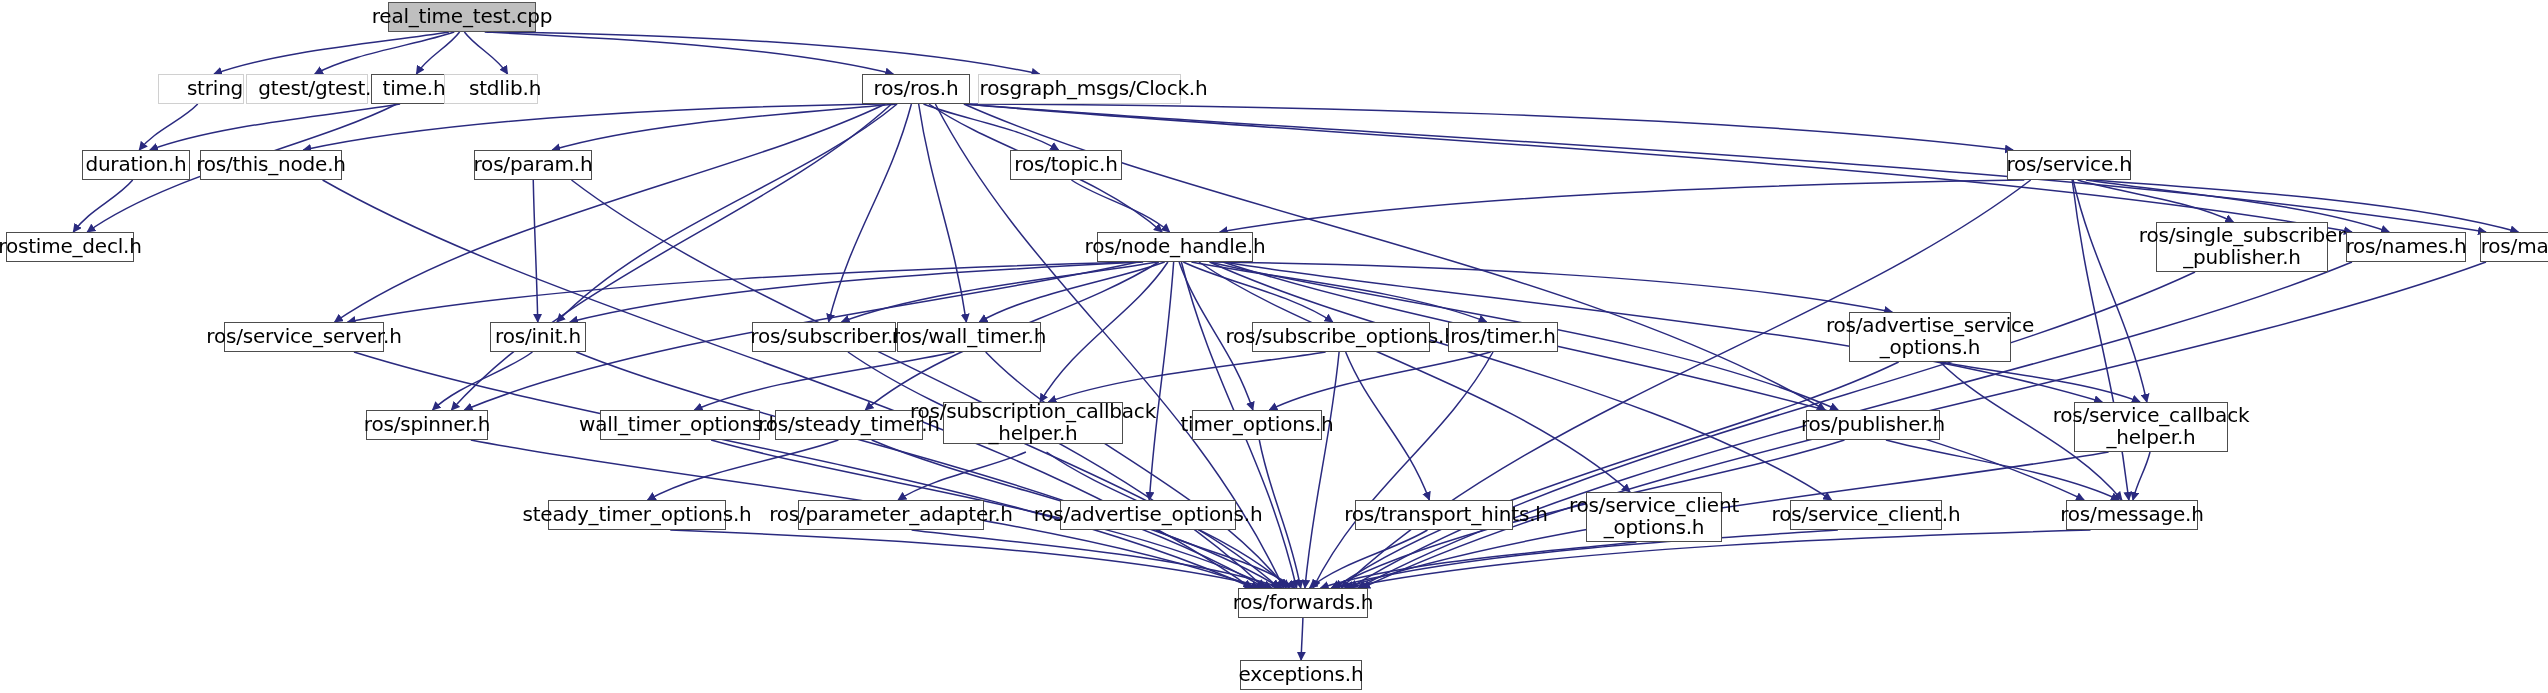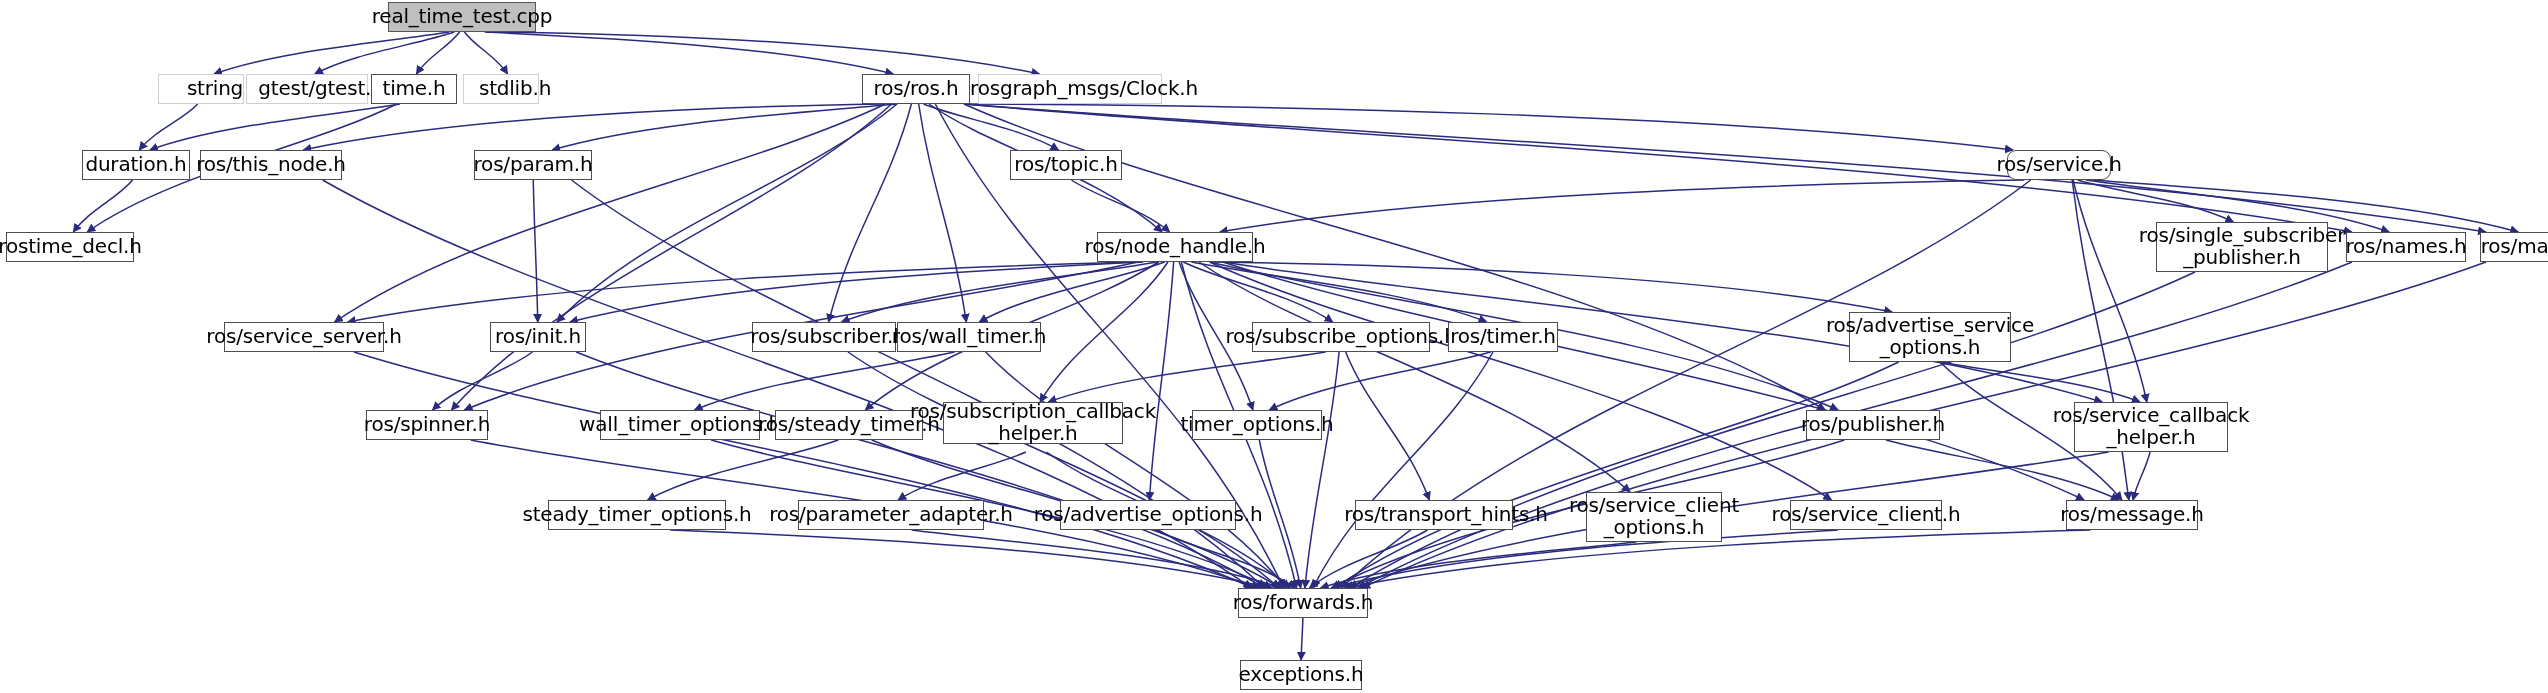--- a/index.html
+++ b/index.html
@@ -112,28 +112,28 @@
       <path d="M 2195.05 272 C 1962.6475 380.9, 1582.3525 444.1, 1349.95 588" fill="none" stroke="#2a2a7f" stroke-width="1.5" marker-end="url(#arrow)"></path>
       <path d="M 2352 262 C 2078.69125 374.9, 1631.45875 440.1, 1358.15 588" fill="none" stroke="#2a2a7f" stroke-width="1.5" marker-end="url(#arrow)"></path>
       <path d="M 2486 262 C 2176.9 374.9, 1671.1 440.1, 1362 588" fill="none" stroke="#2a2a7f" stroke-width="1.5" marker-end="url(#arrow)"></path>
       <path d="M 1302.9 618 C 1302.405 634.75, 1301.595 643.1500000000001, 1301.1 660" fill="none" stroke="#2a2a7f" stroke-width="1.5" marker-end="url(#arrow)"></path>
     </svg>
   <div id="nodes">
       <div class="node root" style="left: 388px; top: 2px; width: 148px; height: 30px;">real_time_test.cpp</div>
       <div class="node plain" style="left: 158px; top: 74px; width: 86px; height: 30px;">string</div>
       <div class="node plain" style="left: 246px; top: 74px; width: 122px; height: 30px;">gtest/gtest.h</div>
       <div class="node strong" style="left: 371px; top: 74px; width: 86px; height: 30px;">time.h</div>
-      <div class="node plain" style="left: 463px; top: 74px; width: 76px; height: 30px;">stdlib.h</div>
+      <div class="node plain" style="left: 444px; top: 74px; width: 94px; height: 30px;">stdlib.h</div>
       <div class="node strong" style="left: 862px; top: 74px; width: 108px; height: 30px;">ros/ros.h</div>
-      <div class="node plain" style="left: 978px; top: 74px; width: 184px; height: 30px;">rosgraph_msgs/Clock.h</div>
+      <div class="node plain" style="left: 978px; top: 74px; width: 203px; height: 30px;">rosgraph_msgs/Clock.h</div>
       <div class="node strong" style="left: 82px; top: 150px; width: 108px; height: 30px;">duration.h</div>
       <div class="node strong" style="left: 200px; top: 150px; width: 142px; height: 30px;">ros/this_node.h</div>
       <div class="node strong" style="left: 474px; top: 150px; width: 118px; height: 30px;">ros/param.h</div>
       <div class="node strong" style="left: 1010px; top: 150px; width: 112px; height: 30px;">ros/topic.h</div>
-      <div class="node strong" style="left: 2007px; top: 150px; width: 104px; height: 30px; border-radius: 9px;">ros/service.h</div>
+      <div class="node strong" style="left: 2007px; top: 150px; width: 124px; height: 30px;">ros/service.h</div>
       <div class="node strong" style="left: 6px; top: 232px; width: 128px; height: 30px;">rostime_decl.h</div>
       <div class="node strong" style="left: 1097px; top: 232px; width: 156px; height: 30px;">ros/node_handle.h</div>
       <div class="node strong" style="left: 2156px; top: 222px; width: 172px; height: 50px;">ros/single_subscriber
 _publisher.h</div>
       <div class="node strong" style="left: 2346px; top: 232px; width: 120px; height: 30px;">ros/names.h</div>
       <div class="node strong" style="left: 2480px; top: 232px; width: 124px; height: 30px;">ros/master.h</div>
       <div class="node strong" style="left: 224px; top: 322px; width: 160px; height: 30px;">ros/service_server.h</div>
       <div class="node strong" style="left: 490px; top: 322px; width: 96px; height: 30px;">ros/init.h</div>
       <div class="node strong" style="left: 752px; top: 322px; width: 144px; height: 30px; padding-left: 8px;">ros/subscriber.h</div>
       <div class="node strong" style="left: 897px; top: 322px; width: 144px; height: 30px;">ros/wall_timer.h</div>

